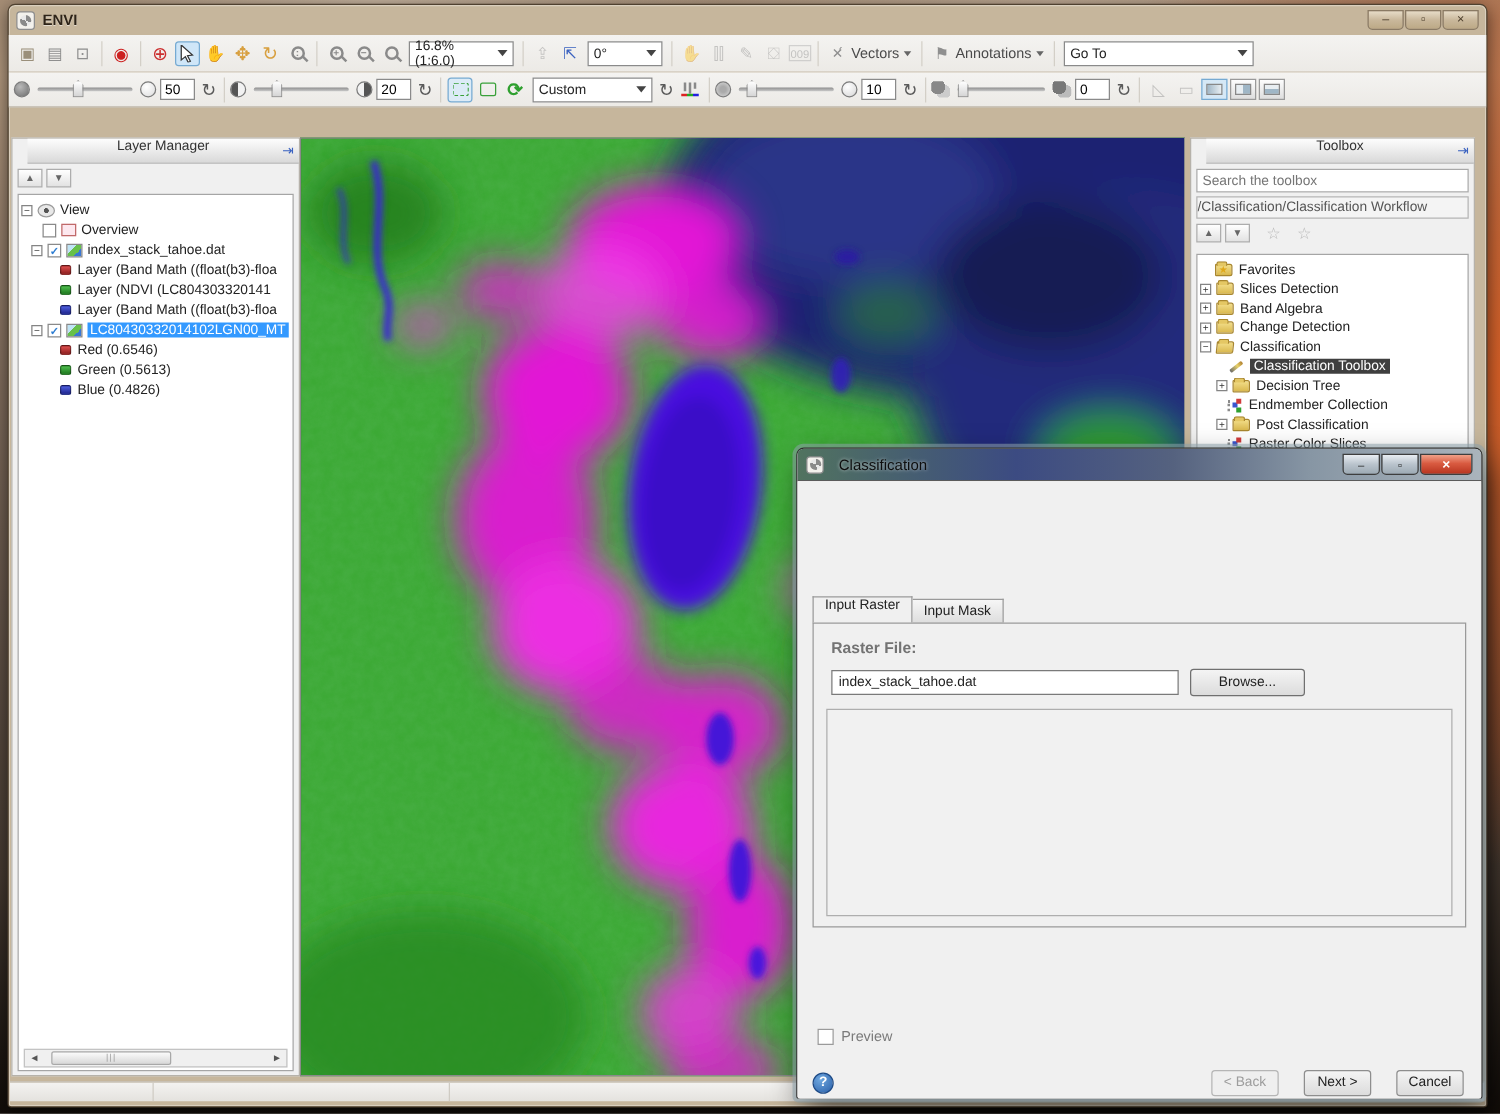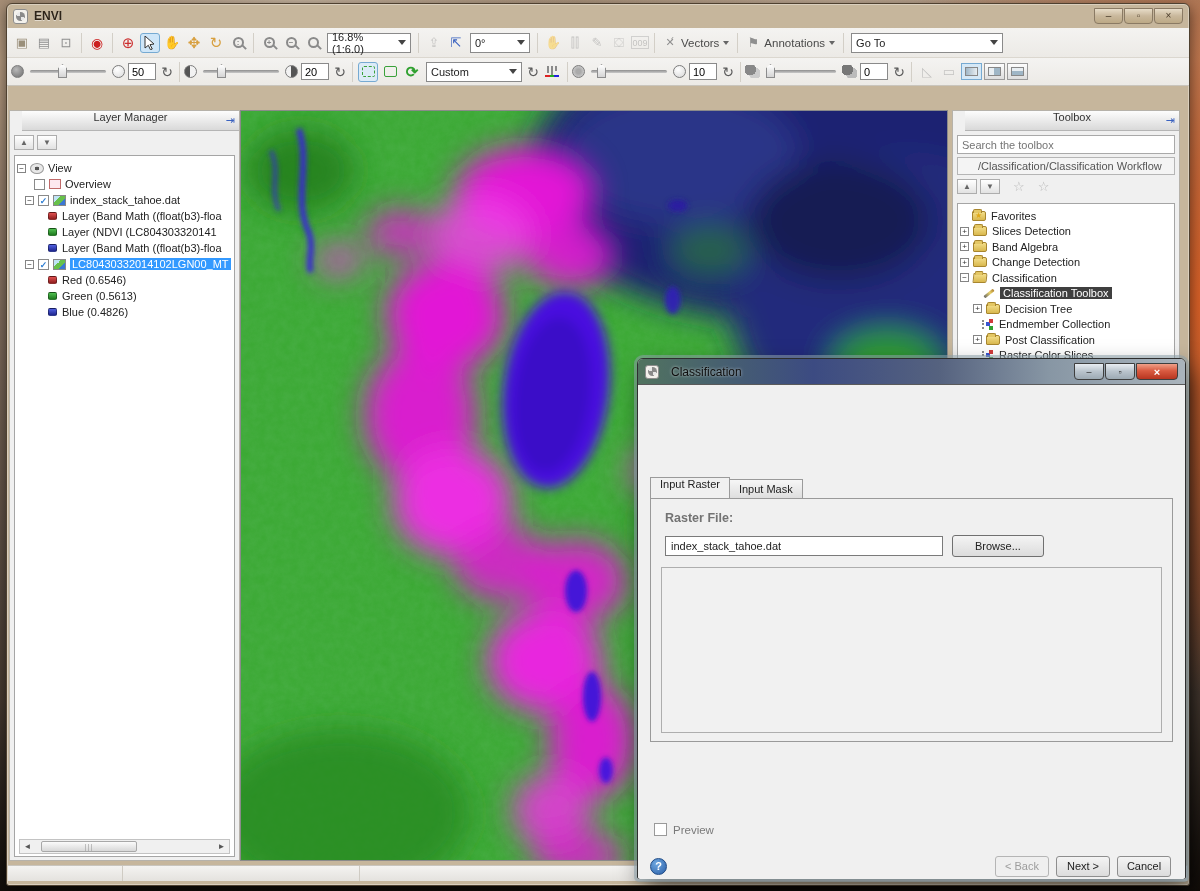--- a/index.html
+++ b/index.html
@@ -97,21 +97,21 @@
   .hscroll { position:absolute; left:4px; right:4px; height:15px; background:#f0f0f0;
     border:1px solid #c3c3c3; display:flex; align-items:center; }
   .hs-arrow { width:15px; text-align:center; font-size:8px; color:#555; }
   .hs-thumb { width:96px; height:11px; margin-left:6px; border:1px solid #a8a8a8; border-radius:2px;
     background:linear-gradient(#fbfbfb,#d8d8d8); font-size:7px; color:#9a9a9a; text-align:center; line-height:10px; letter-spacing:1px; }
 
   
   .tb-input { display:block; margin:4px 4px 0; width:calc(100% - 8px); height:19px; border:1px solid #a9a9a9;
     font-size:11px; padding:0 4px; font-family:"Liberation Sans",sans-serif; color:#333; }
   .tb-path { margin:3px 4px 0; height:18px; border:1px solid #b5b5b5; background:#f4f4f4; font-size:11px;
-    color:#555; display:flex; align-items:center; padding:0 20px; white-space:nowrap; overflow:hidden; }
+    color:#555; display:flex; align-items:center; padding:0 0; white-space:nowrap; overflow:hidden; }
   .star { font-size:13px; color:#b9b9b9; margin-left:10px; }
   .folder-ic { width:14px; height:10px; background:linear-gradient(#f3de8a,#d9b84e); border:1px solid #a8862e;
     border-radius:1px 2px 2px 1px; position:relative; margin-right:5px; flex:0 0 auto; }
   .folder-ic::before { content:""; position:absolute; left:0; top:-3px; width:7px; height:3px;
     background:#e4c764; border:1px solid #a8862e; border-bottom:none; border-radius:2px 2px 0 0; }
   .folder-ic.open { transform:skewX(-6deg); }
   .star-ov { position:absolute; font-size:8px; color:#e0a818; left:2px; top:-1px; }
   .wand-ic { width:13px; height:13px; position:relative; margin-right:5px; flex:0 0 auto; }
   .wand-ic::before { content:""; position:absolute; left:1px; top:5px; width:12px; height:3px;
     background:linear-gradient(90deg,#6a6a6a,#e8d26a 60%,#b08030); transform:rotate(-38deg); border-radius:1px; }
@@ -181,21 +181,21 @@
     border:1px solid #707070; border-radius:3px; background:linear-gradient(#f4f4f4,#dcdcdc); }
   .empty-box { position:absolute; left:10px; right:10px; top:68px; bottom:8px; border:1px solid #aeaeae; background:#f1f1f1; }
 
   .preview-row { position:absolute; left:16px; top:438px; display:flex; align-items:center; }
   .preview-cb { width:13px; height:13px; border:1px solid #9a9a9a; background:#fff; margin-right:6px; }
   .preview-lbl { font-size:11.5px; color:#7a7a7a; }
   .dlg-bottom { position:absolute; left:12px; right:14px; top:470px; height:22px; display:flex; align-items:center; }
   .help-ic { width:17px; height:17px; border-radius:50%; background:radial-gradient(circle at 35% 30%,#6fa8e0,#2a5fa8);
     color:#fff; font-size:11px; font-weight:bold; display:flex; align-items:center; justify-content:center;
     border:1px solid #1d4a86; }
-  .wiz-btns { margin-left:auto; display:flex; gap:7px; }
+  .wiz-btns { margin-left:auto; display:flex; gap:20px; }
   .wiz-btn { min-width:54px; height:21px; font-size:11px; border:1px solid #8e8e8e; border-radius:3px;
     background:linear-gradient(#f4f4f4,#dcdcdc); color:#222; display:flex; align-items:center; justify-content:center; padding:0 8px; }
   .wiz-btn.disabled { color:#9d9d9d; background:#efefef; border-color:#b5b5b5; }
 </style>
 </head>
 <body>
 
 <div class="window">
 
   <div class="titlebar">

